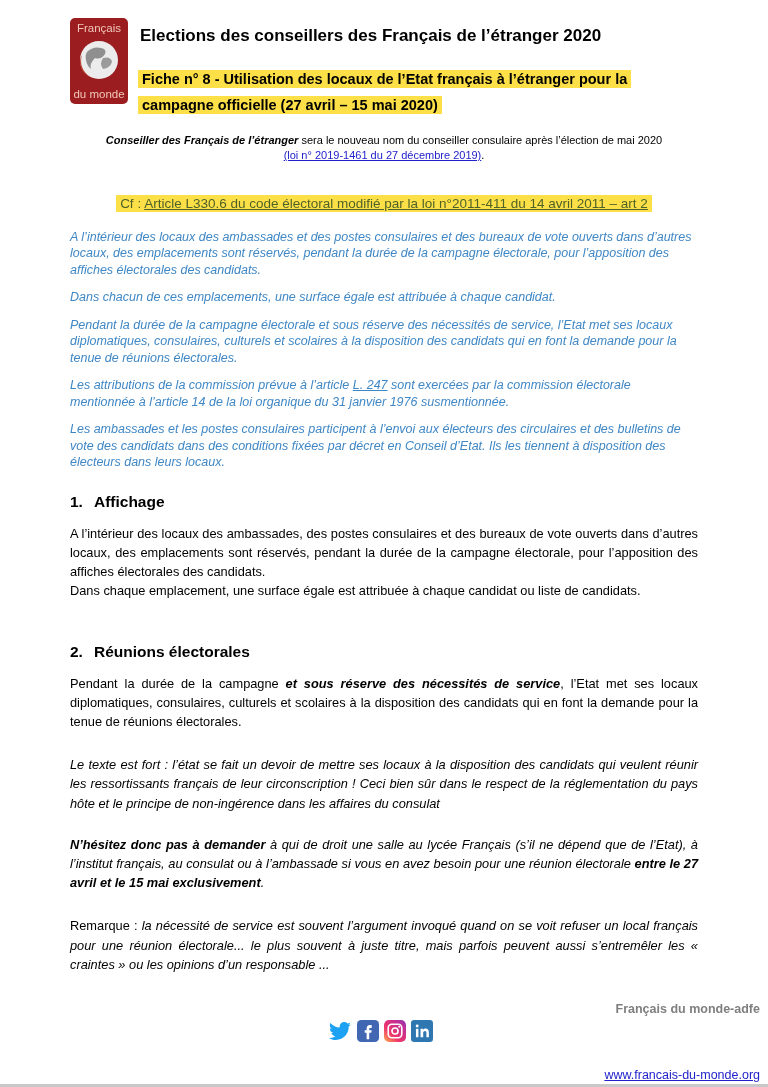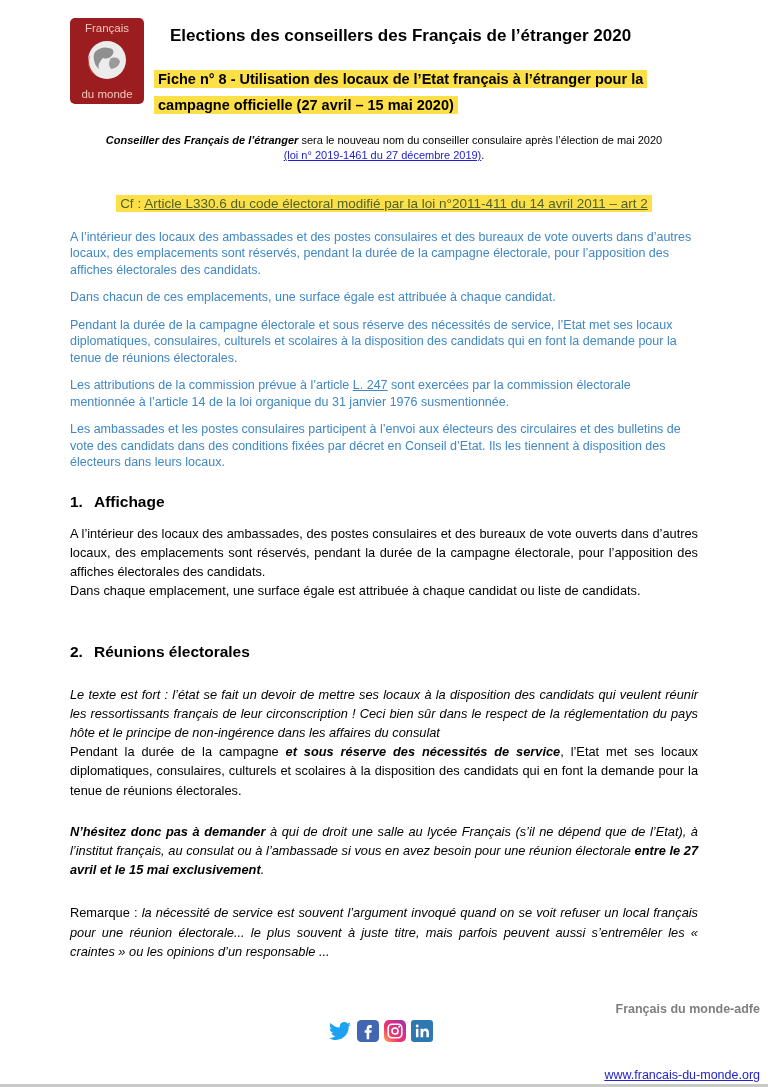--- a/index.html
+++ b/index.html
@@ -7,46 +7,46 @@
   body {
     width:768px; height:1087px; background:#ffffff; position:relative;
     font-family:"Liberation Sans", sans-serif; color:#000;
     border-bottom:3px solid #c9c9c9;
   }
   .page { padding:18px 70px 0 70px; }
 
   
   .header { display:flex; align-items:flex-start; }
   .logo {
-    width:74px; height:86px; background:#9C1D20; border-radius:5px;
+    width:58px; height:86px; background:#9C1D20; border-radius:5px;
     color:#F0C8BA; text-align:center; flex:0 0 auto;
     display:flex; flex-direction:column; align-items:center; justify-content:space-between;
     padding:4px 2px; font-size:11.5px;
   }
   .header-text { margin-left:10px; padding-top:8px; }
-  .doc-title { font-size:17px; font-weight:bold; margin:0 0 20px 16px; }
+  .doc-title { font-size:17px; font-weight:bold; margin:0 0 20px 2px; }
   .fiche-wrap { width:545px; font-size:14.5px; font-weight:bold; line-height:1.8; }
   .hl { background:#fde047; padding:1px 4px; -webkit-box-decoration-break:clone; box-decoration-break:clone; }
 
   
   .note { text-align:center; font-size:11px; line-height:1.35; margin-top:15px; }
   .note .it { font-style:italic; font-weight:600; }
   a, .link { color:#2222CC; text-decoration:underline; cursor:pointer; }
 
   .cf-line { text-align:center; margin-top:33px; font-size:13.5px; }
   .cf-line .cf-pre { color:#4F6228; }
   .cf-line .cf-link { color:#4F6228; text-decoration:underline; cursor:pointer; }
 
   .version-line { text-align:center; margin-top:9px; font-size:13.5px; font-style:italic; font-weight:bold; }
   .version-line .dark { color:#1F3250; }
   .version-line sup { font-size:9px; color:#1F3250; }
   .version-line .orange { color:#E04B26; text-decoration:underline; cursor:pointer; }
 
   
-  .law-block { margin-top:18px; }
+  .law-block { margin-top:18px;font-style:italic; }
   .law-block p { color:#3F87C5; font-size:12.5px; line-height:1.32; margin:0 0 11px 0; }
   .law-block a { color:#3F87C5; }
 
   
   .sec-h { font-size:15.5px; font-weight:bold; margin:30px 0 13px 0; }
   .sec-h .num { margin-right:11px; }
   .black-p { font-size:12.8px; line-height:1.5; text-align:justify; margin:0; }
   .black-p + .black-p { margin-top:0; }
   .it-p { font-style:italic; }
   .bi { font-weight:bold; font-style:italic; }
@@ -105,23 +105,23 @@
 
   <div class="sec-h" style="margin-top:22px;">
     <span class="num">1.</span><span>Affichage</span>
   </div>
   <p class="black-p">A l’intérieur des locaux des ambassades, des postes consulaires et des bureaux de vote ouverts dans d’autres locaux, des emplacements sont réservés, pendant la durée de la campagne électorale, pour l’apposition des affiches électorales des candidats.</p>
   <p class="black-p">Dans chaque emplacement, une surface égale est attribuée à chaque candidat ou liste de candidats.</p>
 
   <div class="sec-h" style="margin-top:42px;">
     <span class="num">2.</span><span>Réunions électorales</span>
   </div>
+  <p class="black-p"><span>Pendant la durée de la campagne </span><span class="bi">et sous réserve des nécessités de service</span><span>, l’Etat met ses locaux diplomatiques, consulaires, culturels et scolaires à la disposition des candidats qui en font la demande pour la tenue de réunions électorales.</span></p>
+
   <p class="black-p it-p sec2-gap" style="margin-top:24px;">Le texte est fort : l’état se fait un devoir de mettre ses locaux à la disposition des candidats qui veulent réunir les ressortissants français de leur circonscription !  Ceci bien sûr dans le respect de la réglementation du pays hôte et le principe de non-ingérence dans les affaires du consulat</p>
-
-  <p class="black-p"><span>Pendant la durée de la campagne </span><span class="bi">et sous réserve des nécessités de service</span><span>, l’Etat met ses locaux diplomatiques, consulaires, culturels et scolaires à la disposition des candidats qui en font la demande pour la tenue de réunions électorales.</span></p>
 
   <p class="black-p it-p sec2-gap" style="margin-top:22px;"><span class="bi">N’hésitez donc pas à demander</span><span> à qui de droit une salle au lycée Français (s’il ne dépend que de l’Etat), à l’institut français, au consulat ou à l’ambassade si vous en avez besoin pour une réunion électorale </span><span class="bi">entre le 27 avril et le 15 mai exclusivement</span><span>.</span></p>
 
   <p class="black-p sec2-gap" style="margin-top:24px;"><span>Remarque : </span><span class="it-p" style="font-style:italic;">la nécessité de service est souvent l’argument invoqué quand on se voit refuser un local français pour une réunion électorale... le plus souvent à juste titre, mais parfois peuvent aussi s’entremêler les « craintes » ou les opinions d’un responsable ...</span></p>
 
 </div>
 
 <div class="footer">
   <div class="footer-org">Français du monde-adfe</div>
   <div class="social-row">

